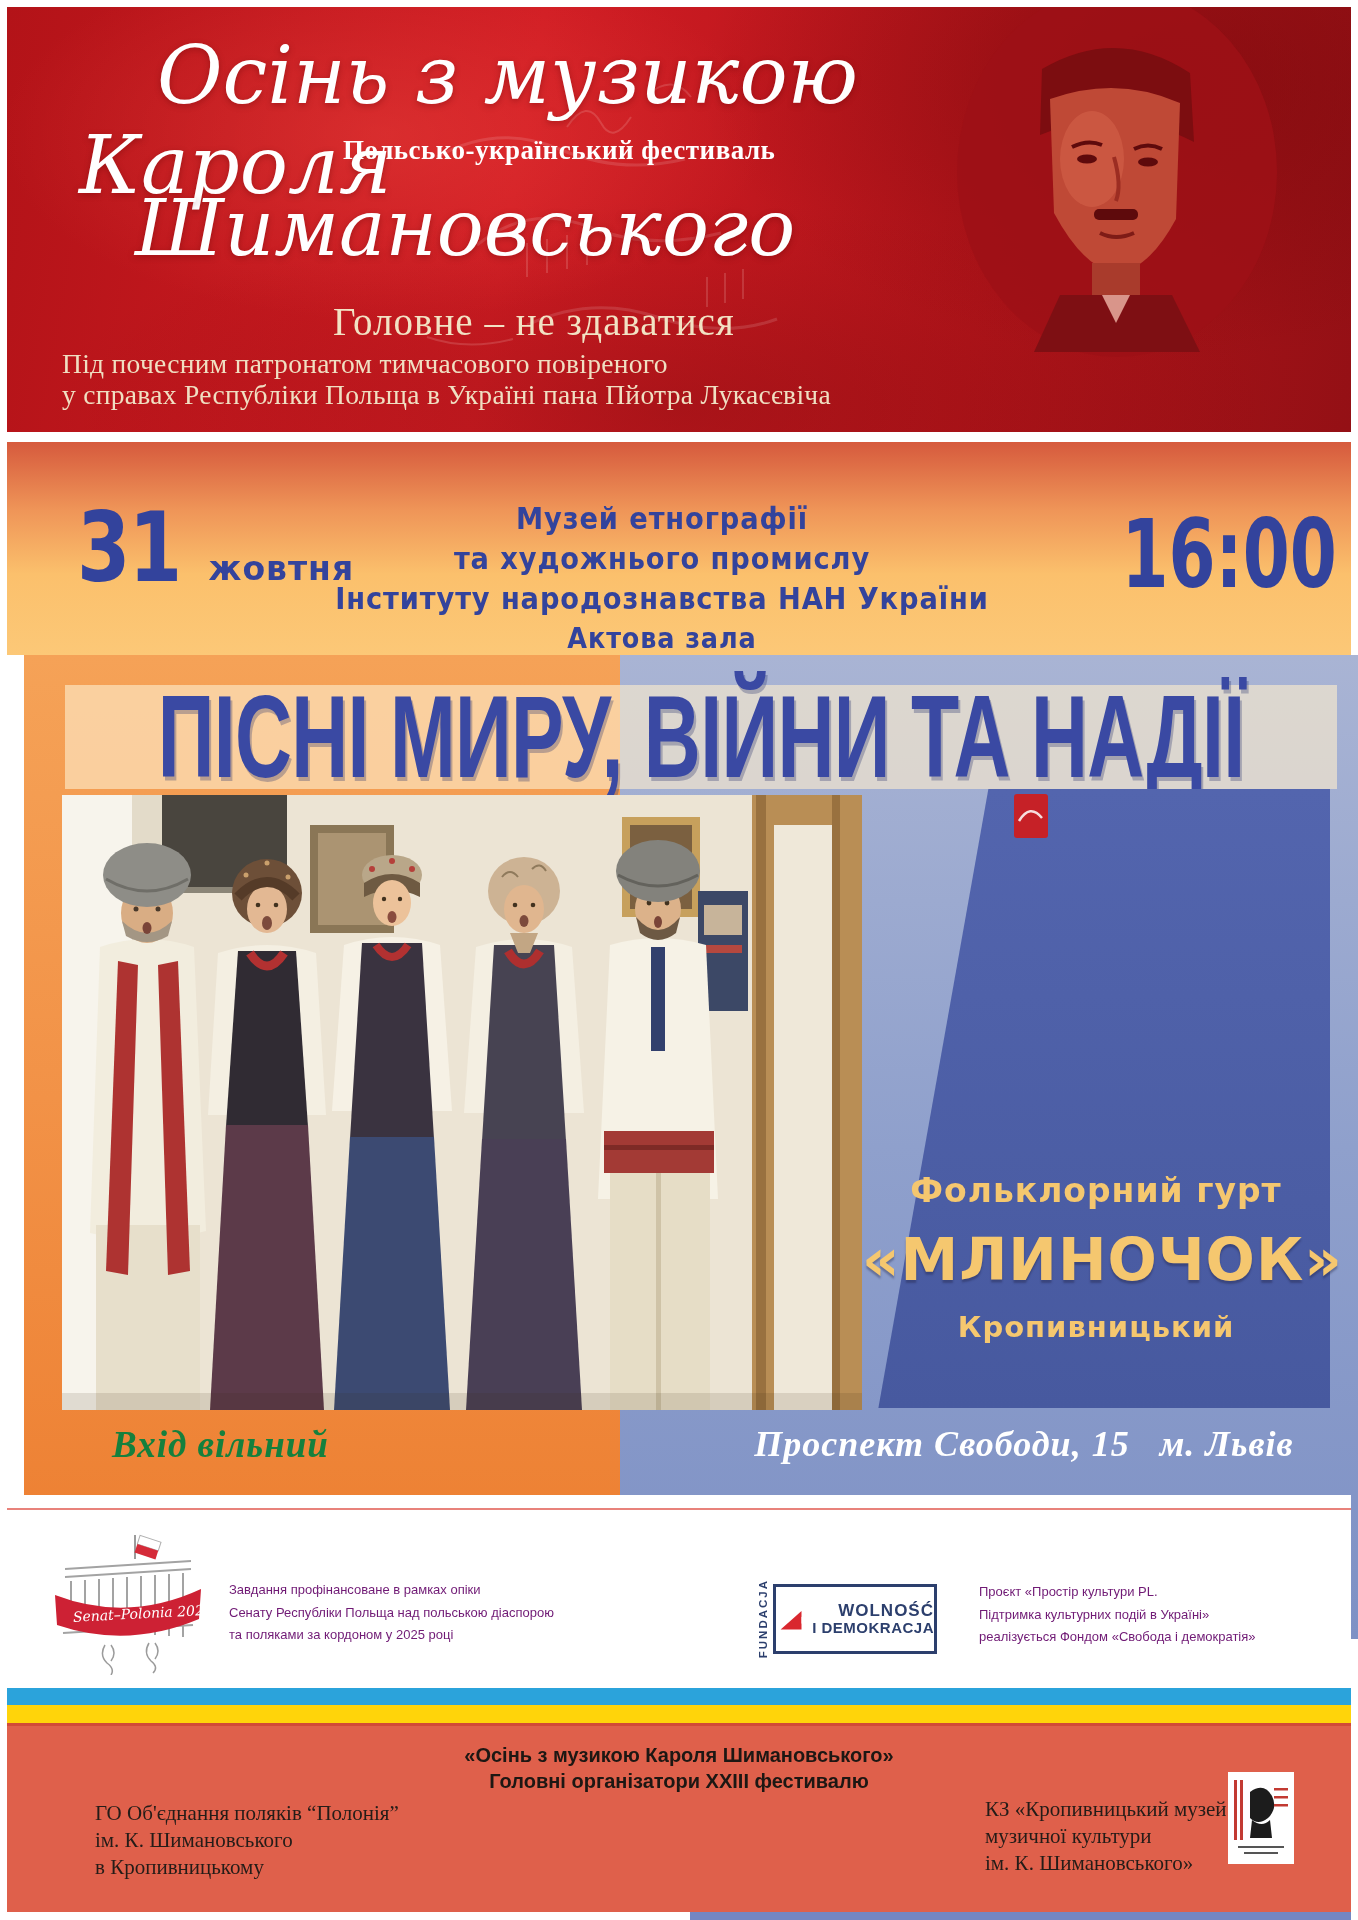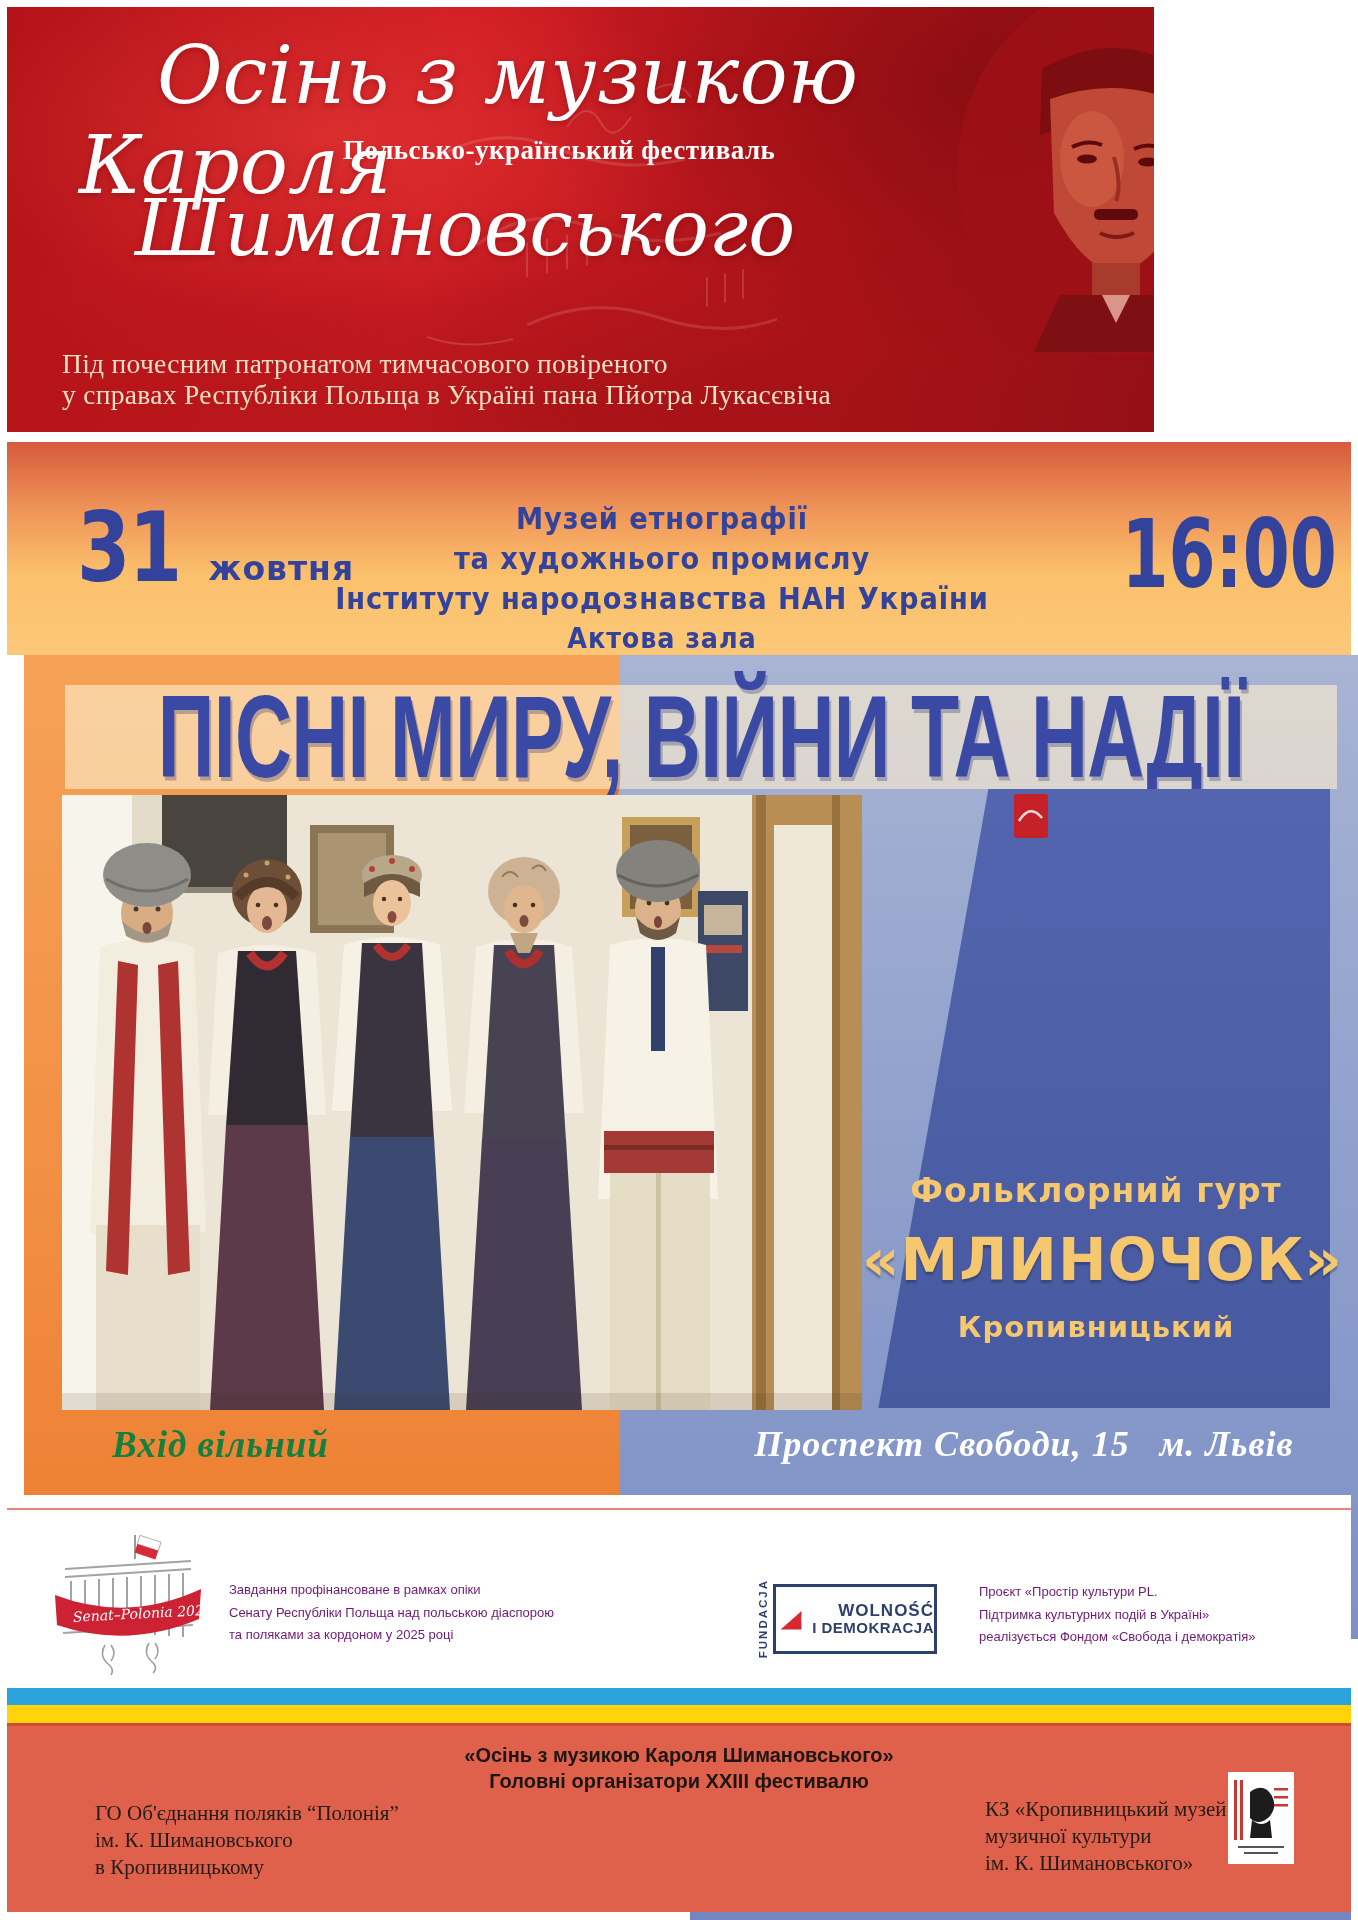--- a/index.html
+++ b/index.html
@@ -1,25 +1,25 @@
 <!DOCTYPE html>
 <html><head>
 <meta charset="utf-8">
 <style>
   html,body{margin:0;padding:0;background:#e8e8e8;}
   #poster{position:relative;width:1358px;height:1920px;margin:0 auto;background:#ffffff;
           font-family:"Liberation Sans",sans-serif;overflow:hidden;}
 
   
-  .top-red{position:absolute;left:7px;top:7px;width:1132px;height:425px;overflow:hidden;
+  .top-red{position:absolute;left:7px;top:7px;width:1344px;height:425px;overflow:hidden;
     background:
       radial-gradient(ellipse 620px 300px at 28% 30%, rgba(255,90,78,.30), transparent 62%),
       radial-gradient(ellipse 700px 420px at 86% 18%, rgba(110,8,10,.50), transparent 66%),
       radial-gradient(ellipse 900px 300px at 50% 95%, rgba(120,10,12,.35), transparent 70%),
-      linear-gradient(100deg,#b31318,#d01c23 38%,#b2141a 72%,#941015); padding-left: 15px;}
+      linear-gradient(100deg,#b31318,#d01c23 38%,#b2141a 72%,#941015);}
   .top-red svg.bgart{position:absolute;left:0;top:0;}
   .script{position:absolute;color:#ffffff;font-family:"DejaVu Serif",serif;font-style:italic;
           font-weight:400;white-space:nowrap;text-shadow:0 2px 6px rgba(90,0,0,.35);}
   .s1{left:150px;top:22px;font-size:80px;}
   .s2{left:72px;top:112px;font-size:80px;}
   .s3{left:128px;top:176px;font-size:78px;}
   .fest-label{position:absolute;left:336px;top:128px;font-family:"Liberation Serif",serif;
           font-weight:700;font-size:27px;color:#ffffff;letter-spacing:.5px;}
   .motto{position:absolute;left:326px;top:292px;font-family:"Liberation Serif",serif;
           font-size:39px;color:#f2e2c4;letter-spacing:1px;}
@@ -142,20 +142,21 @@
         <path d="M158,226 q16,8 34,0" stroke="#7e1b16" stroke-width="4" fill="none"></path>
         <rect x="150" y="256" width="48" height="38" fill="#a93b2c"></rect>
         <path d="M118,288 L230,288 L258,345 L92,345 Z" fill="#7e0f13"></path>
         <path d="M160,288 L188,288 L174,316 Z" fill="#d9958a"></path>
       </g>
     </svg>
     <div class="script s1">Осінь з музикою</div>
     <div class="script s2">Кароля</div>
     <div class="script s3">Шимановського</div>
     <div class="fest-label">Польсько-український фестиваль</div>
+    <div class="motto">Головне – не здаватися</div>
     <div class="patron pa1">Під почесним патронатом тимчасового повіреного</div>
     <div class="patron pa2">у справах Республіки Польща в Україні пана Пйотра Лукасєвіча</div>
   </header>
 
   <div class="band">
     <div class="date navy">
       <span class="day">31</span>
       <span class="month">жовтня</span>
     </div>
     <div class="venue navy">

